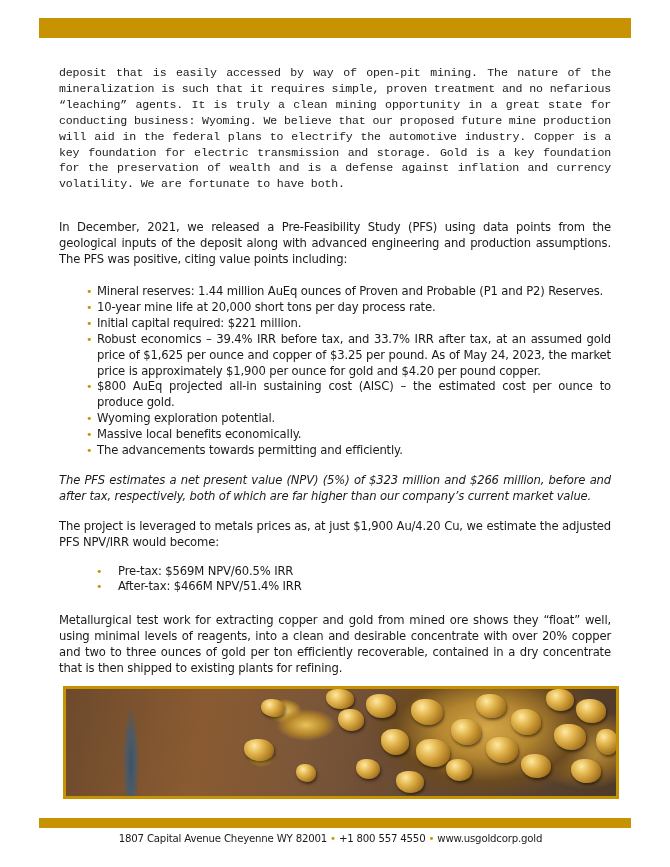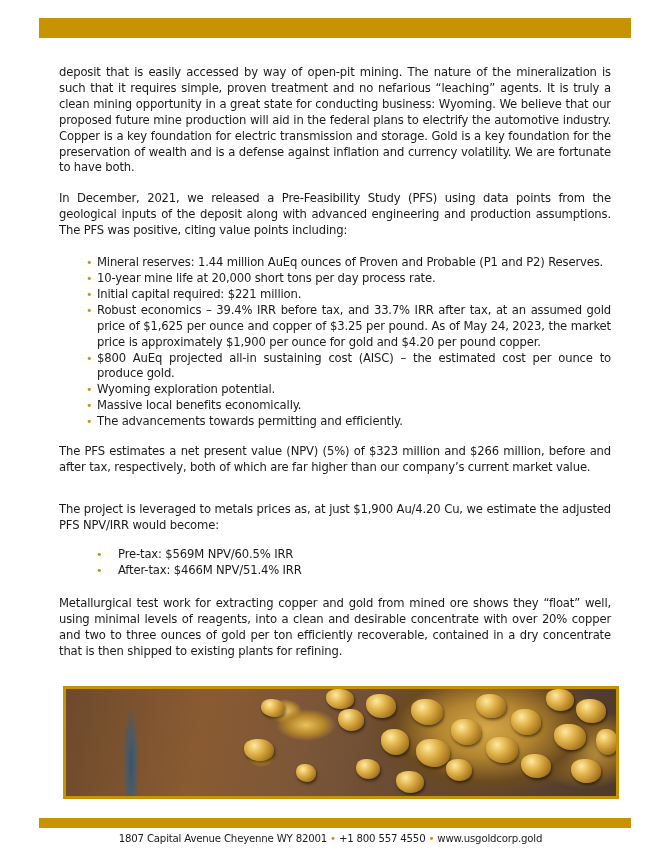--- a/index.html
+++ b/index.html
@@ -3,28 +3,28 @@
 <meta charset="utf-8">
 <style>
   * { box-sizing: border-box; margin: 0; padding: 0; }
   html, body { width: 670px; height: 867px; background: #ffffff; overflow: hidden; }
   body { position: relative; font-family: "DejaVu Sans", sans-serif; color: #1a1a1a; }
 
   .top-bar { position: absolute; left: 39px; top: 18px; width: 592px; height: 20px; background: #c89303; }
 
   .content { position: absolute; left: 59px; top: 65px; width: 552px; font-size: 11.6px; line-height: 15.9px; letter-spacing: -0.15px; }
   .para { text-align: justify; text-align-last: left; }
-  .p1 { margin-bottom: 15px; }
+  .p1 { margin-bottom: 28px; font-family: Liberation Mono, monospace; }
   .p2 { margin-bottom: 16px; }
 
   ul.bullets { list-style: none; margin-left: 27px; margin-bottom: 14px; }
   ul.bullets li { position: relative; padding-left: 11px; text-align: justify; }
   ul.bullets li .dot { position: absolute; left: 0; top: 0; color: #c89303; font-size: 11px; }
 
-  .p3 { margin-bottom: 26px; }
+  .p3 { margin-bottom: 14px; font-style: italic; }
   .p4 { margin-bottom: 13px; }
 
   ul.bullets2 { list-style: none; margin-left: 37px; margin-bottom: 18px; }
   ul.bullets2 li { position: relative; padding-left: 22px; }
   ul.bullets2 li .dot { position: absolute; left: 0; top: 0; color: #c89303; font-size: 11px; }
 
   .photo-frame { position: absolute; left: 63px; top: 686px; width: 556px; height: 113px; border: 3px solid #c89303; overflow: hidden;
     background:
       radial-gradient(ellipse 30px 16px at 240px 36px, #e8c25a 0%, #b5862a 60%, transparent 100%),
       radial-gradient(ellipse 18px 12px at 218px 22px, #f0d27a 0%, #b98d30 65%, transparent 100%),

